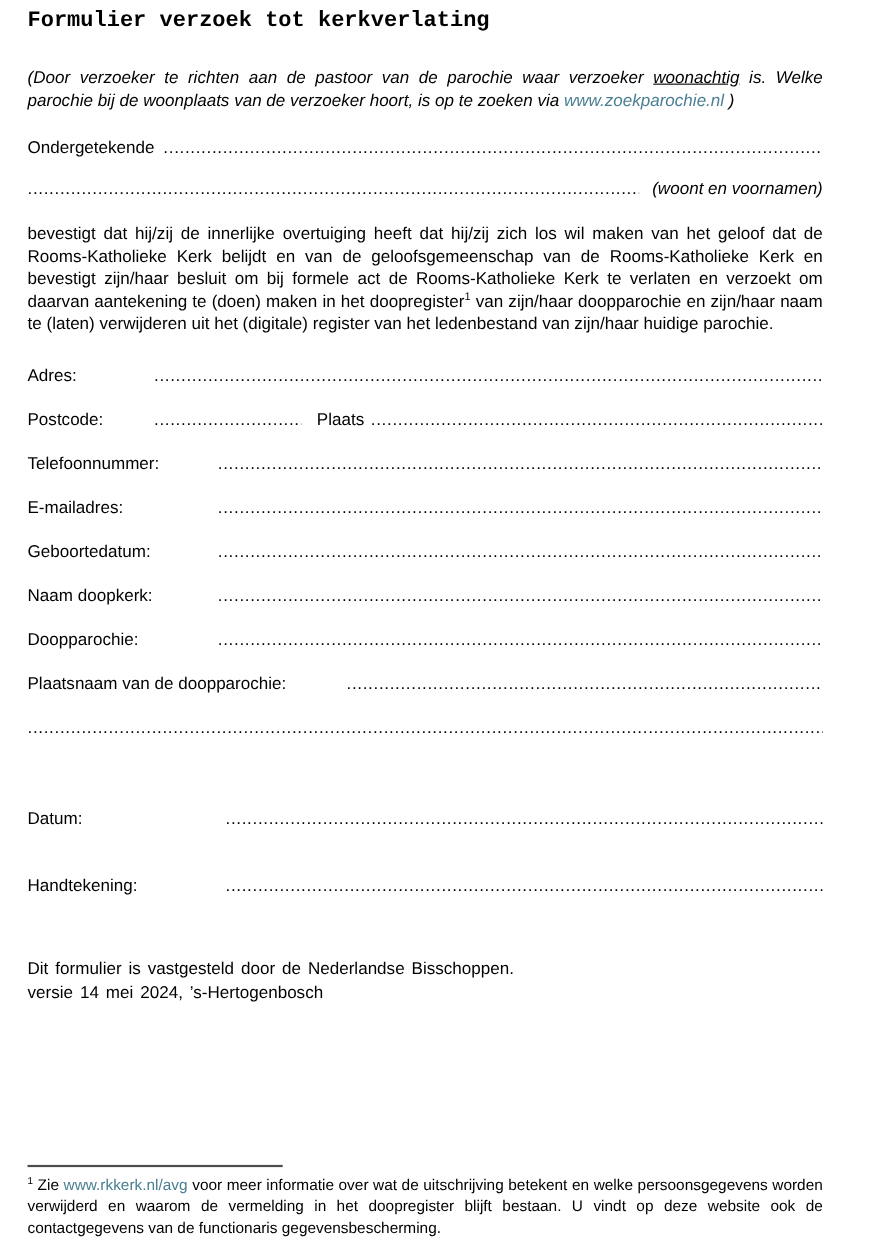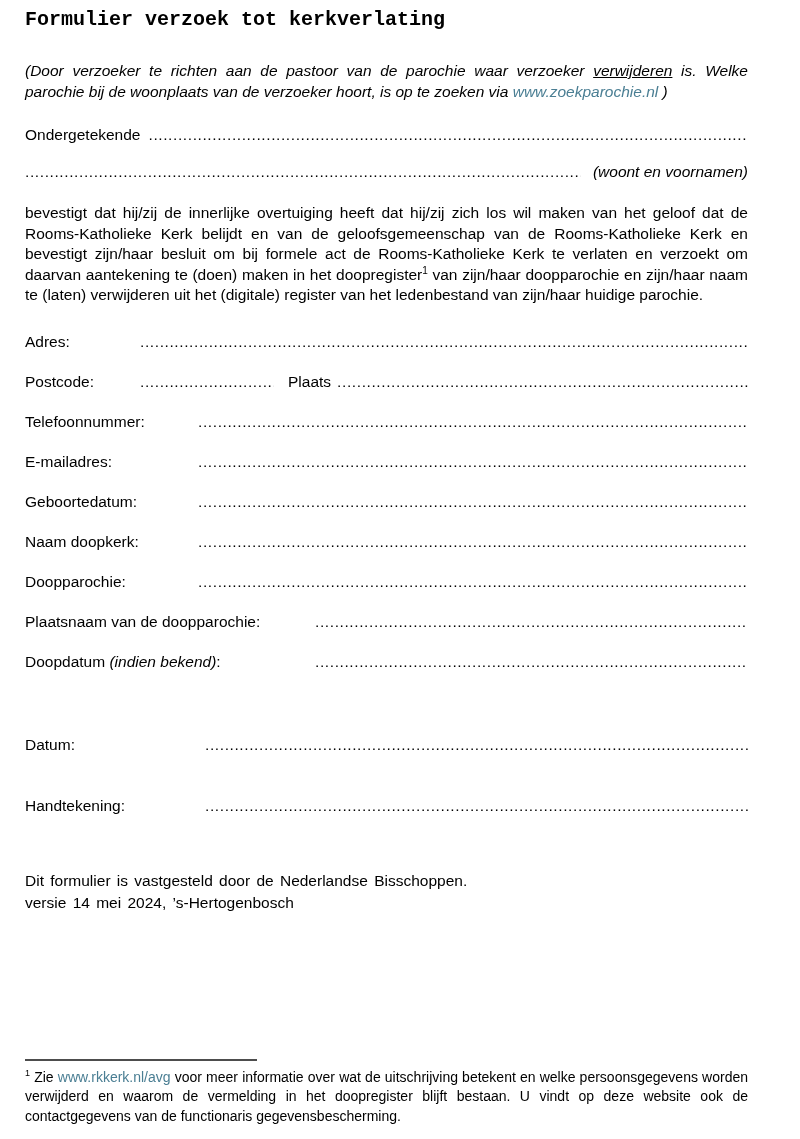--- a/index.html
+++ b/index.html
@@ -89,21 +89,21 @@
   }
   .footnote-text sup.fnref { font-size: 9px; }
 </style>
 </head>
 <body>
 
 <div class="page">
 
   <h1 class="title">Formulier verzoek tot kerkverlating</h1>
 
-  <p class="intro"><span>(Door verzoeker te richten aan de pastoor van de parochie waar verzoeker </span><span class="ul">verwijderen</span><span> is. Welke parochie bij de woonplaats van de verzoeker hoort, is op te zoeken via </span><a class="link">www.zoekparochie.nl</a><span> )</span></p>
+  <p class="intro"><span>(Door verzoeker te richten aan de pastoor van de parochie waar verzoeker </span><span class="ul">woonachtig</span><span> is. Welke parochie bij de woonplaats van de verzoeker hoort, is op te zoeken via </span><a class="link">www.zoekparochie.nl</a><span> )</span></p>
 
   <div class="row row-onder">
     <span class="label">Ondergetekende</span>
     <span class="dots">...................................................................................................................................................................................................................</span>
   </div>
 
   <div class="row row-naam">
     <span class="dots">...................................................................................................................................................................................................................</span>
     <span class="hint">(woont en voornamen)</span>
   </div>
@@ -146,21 +146,20 @@
     <span class="label w-b">Doopparochie:</span>
     <span class="dots">...................................................................................................................................................................................................................</span>
   </div>
 
   <div class="row">
     <span class="label w-c">Plaatsnaam van de doopparochie:</span>
     <span class="dots">...................................................................................................................................................................................................................</span>
   </div>
 
   <div class="row gap-doopdatum">
-    <span class="label w-c"><span>Doopdatum </span><span class="it">(indien bekend)</span><span>:</span></span>
     <span class="dots">...................................................................................................................................................................................................................</span>
   </div>
 
   <div class="row gap-datum">
     <span class="label w-d">Datum:</span>
     <span class="dots">...................................................................................................................................................................................................................</span>
   </div>
 
   <div class="row gap-handtekening">
     <span class="label w-d">Handtekening:</span>

